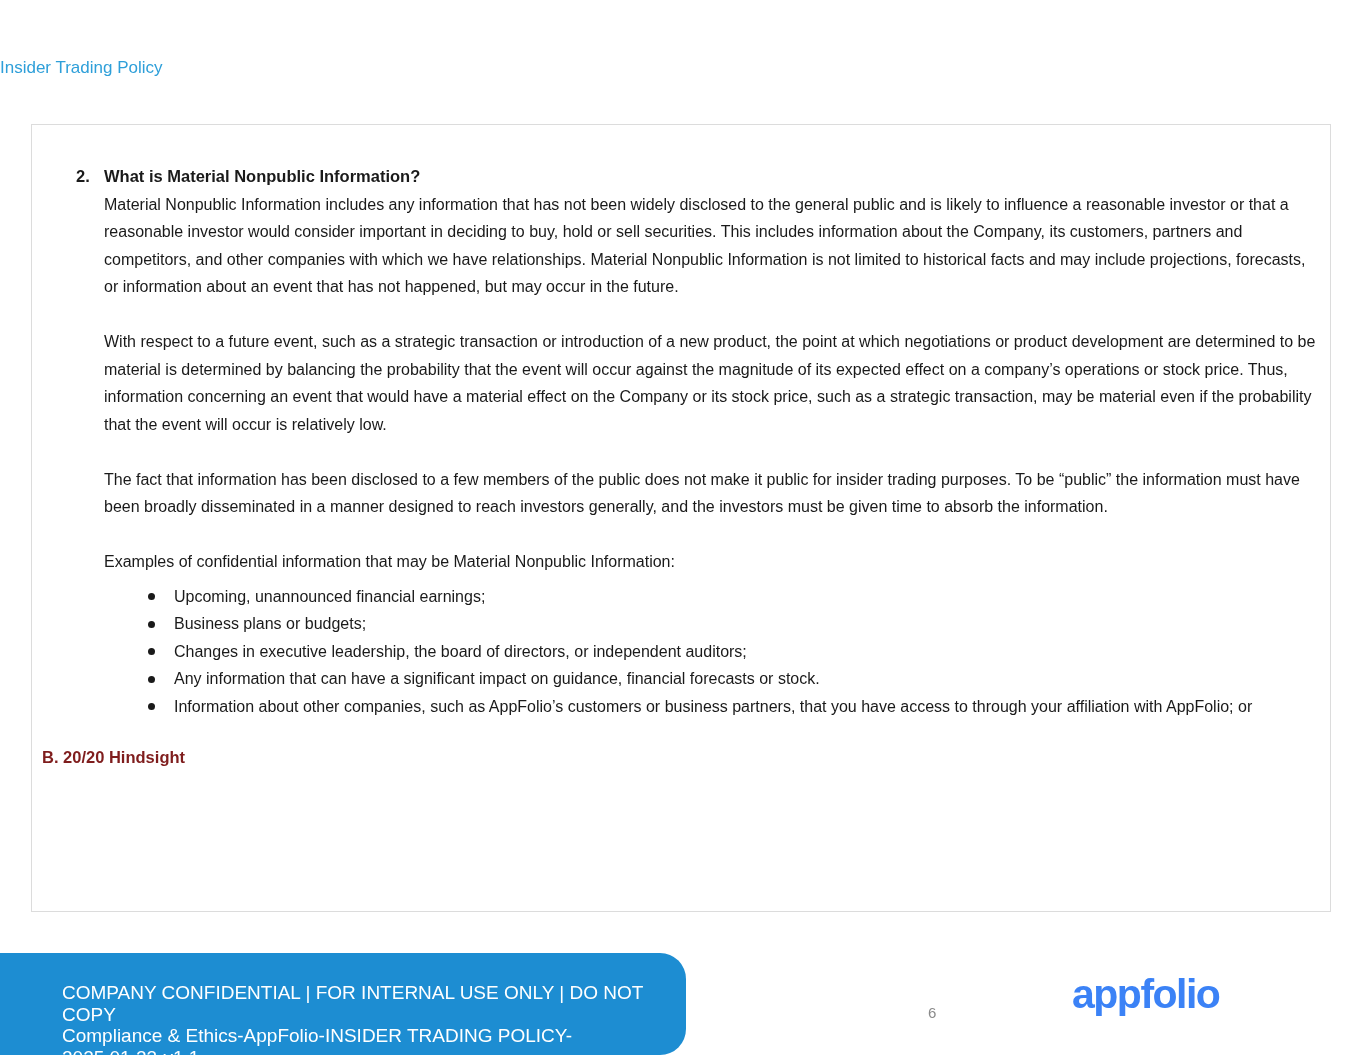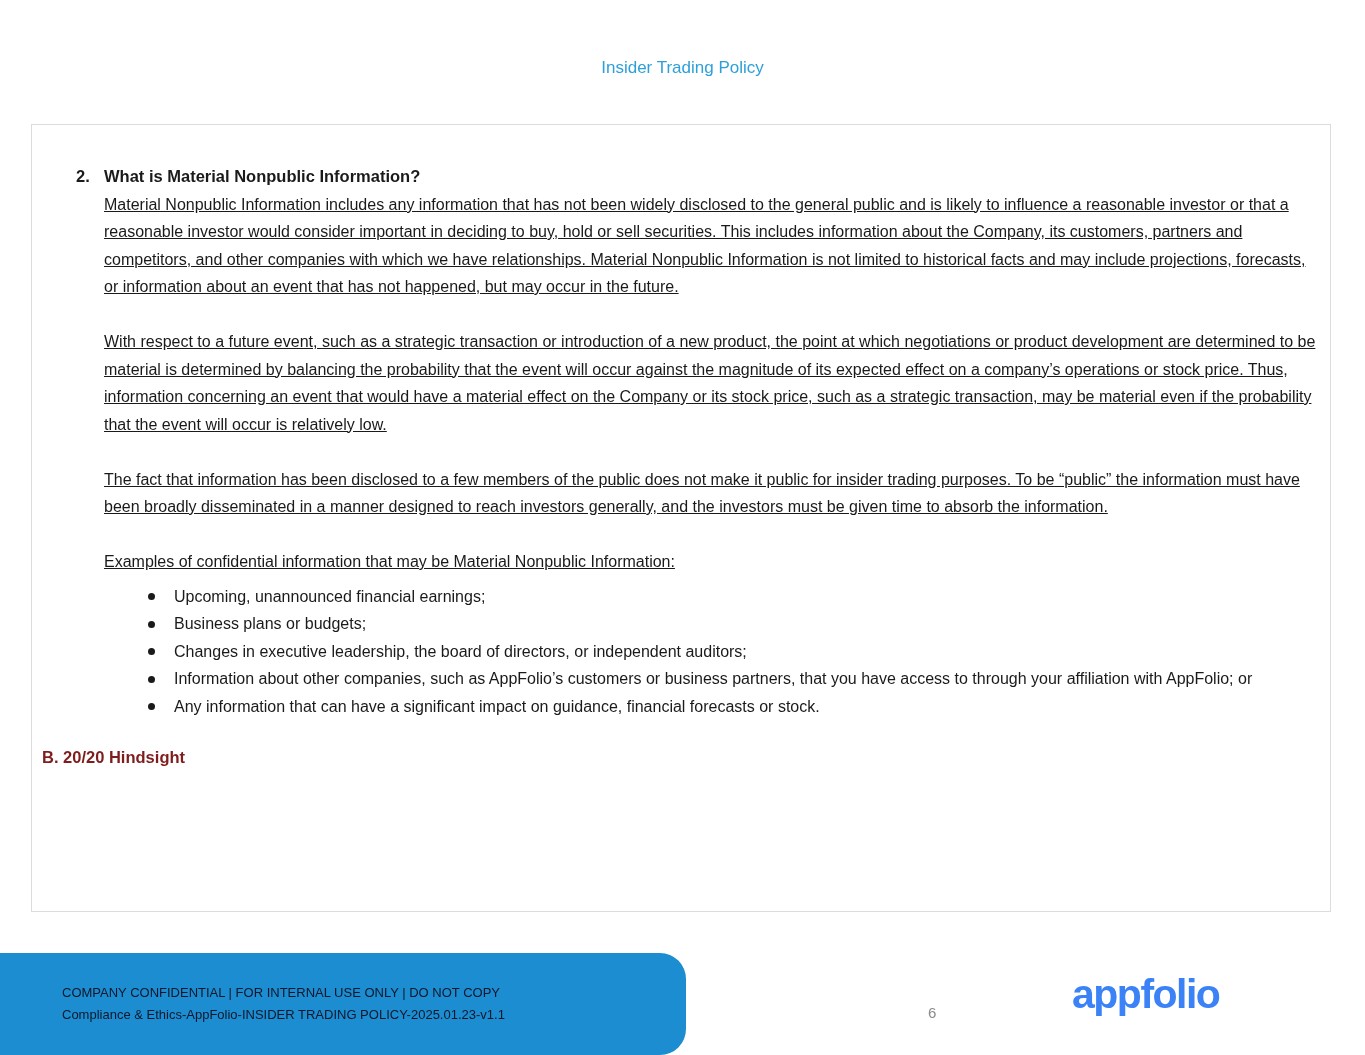--- a/index.html
+++ b/index.html
@@ -14,21 +14,21 @@
     height: 1055px;
     background: #ffffff;
     overflow: hidden;
     margin: 0 auto;
   }
   .doc-title {
     position: absolute;
     top: 58px;
     left: 0;
     width: 100%;
-    text-align: center;
+    text-align: left;
     font-size: 17px;
     color: #2e9fd9;
   }
   .content-box {
     position: absolute;
     left: 31px;
     top: 124px;
     width: 1300px;
     height: 788px;
     border: 1px solid #dcdcdc;
@@ -42,21 +42,21 @@
     line-height: 27.5px;
     margin-bottom: 0;
   }
   .sec-num { width: 28px; flex: 0 0 28px; }
   .section-body {
     margin-left: 28px;
     font-size: 16px;
     line-height: 27.5px;
     padding-right: 2px;
   }
-  .section-body p { margin: 0 0 27.5px 0; text-decoration: underline; }
+  .section-body p { margin: 0 0 27.5px 0; }
   .section-body p.no-gap { margin-bottom: 0; }
   ul.examples-list {
     list-style: none;
     margin: 7px;
     padding-left: 63px;
   }
   ul.examples-list li {
     position: relative;
   }
   ul.examples-list li::before {
@@ -77,22 +77,22 @@
     color: #7f1d1d;
   }
   .confidential-banner {
     position: absolute;
     left: 0;
     top: 953px;
     width: 686px;
     height: 102px;
     background: #1d8dd2;
     border-radius: 0 26px 26px 0;
-    color: #0f172a;
-    font-size: 13px;
+    color: #ffffff;
+    font-size: 19px;
     line-height: 21.5px;
     padding: 29px 20px 0 62px;
   }
   .page-number {
     position: absolute;
     left: 928px;
     top: 1004px;
     font-size: 15px;
     color: #8a8a8a;
   }
@@ -122,22 +122,22 @@
 
     <div class="section-body">
       <p>Material Nonpublic Information includes any information that has not been widely disclosed to the general public and is likely to influence a reasonable investor or that a reasonable investor would consider important in deciding to buy, hold or sell securities. This includes information about the Company, its customers, partners and competitors, and other companies with which we have relationships. Material Nonpublic Information is not limited to historical facts and may include projections, forecasts, or information about an event that has not happened, but may occur in the future.</p>
       <p>With respect to a future event, such as a strategic transaction or introduction of a new product, the point at which negotiations or product development are determined to be material is determined by balancing the probability that the event will occur against the magnitude of its expected effect on a company’s operations or stock price. Thus, information concerning an event that would have a material effect on the Company or its stock price, such as a strategic transaction, may be material even if the probability that the event will occur is relatively low.</p>
       <p>The fact that information has been disclosed to a few members of the public does not make it public for insider trading purposes. To be “public” the information must have been broadly disseminated in a manner designed to reach investors generally, and the investors must be given time to absorb the information.</p>
       <p class="no-gap">Examples of confidential information that may be Material Nonpublic Information:</p>
       <ul class="examples-list">
         <li>Upcoming, unannounced financial earnings;</li>
         <li>Business plans or budgets;</li>
         <li>Changes in executive leadership, the board of directors, or independent auditors;</li>
+        <li>Any information that can have a significant impact on guidance, financial forecasts or stock.</li>
         <li>Information about other companies, such as AppFolio’s customers or business partners, that you have access to through your affiliation with AppFolio; or</li>
-        <li>Any information that can have a significant impact on guidance, financial forecasts or stock.</li>
       </ul>
     </div>
 
     <div class="subsection-heading">B. 20/20 Hindsight</div>
 
   </div>
 
   <div class="confidential-banner">
     <div>COMPANY CONFIDENTIAL | FOR INTERNAL USE ONLY | DO NOT COPY</div>
     <div>Compliance &amp; Ethics-AppFolio-INSIDER TRADING POLICY-2025.01.23-v1.1</div>

